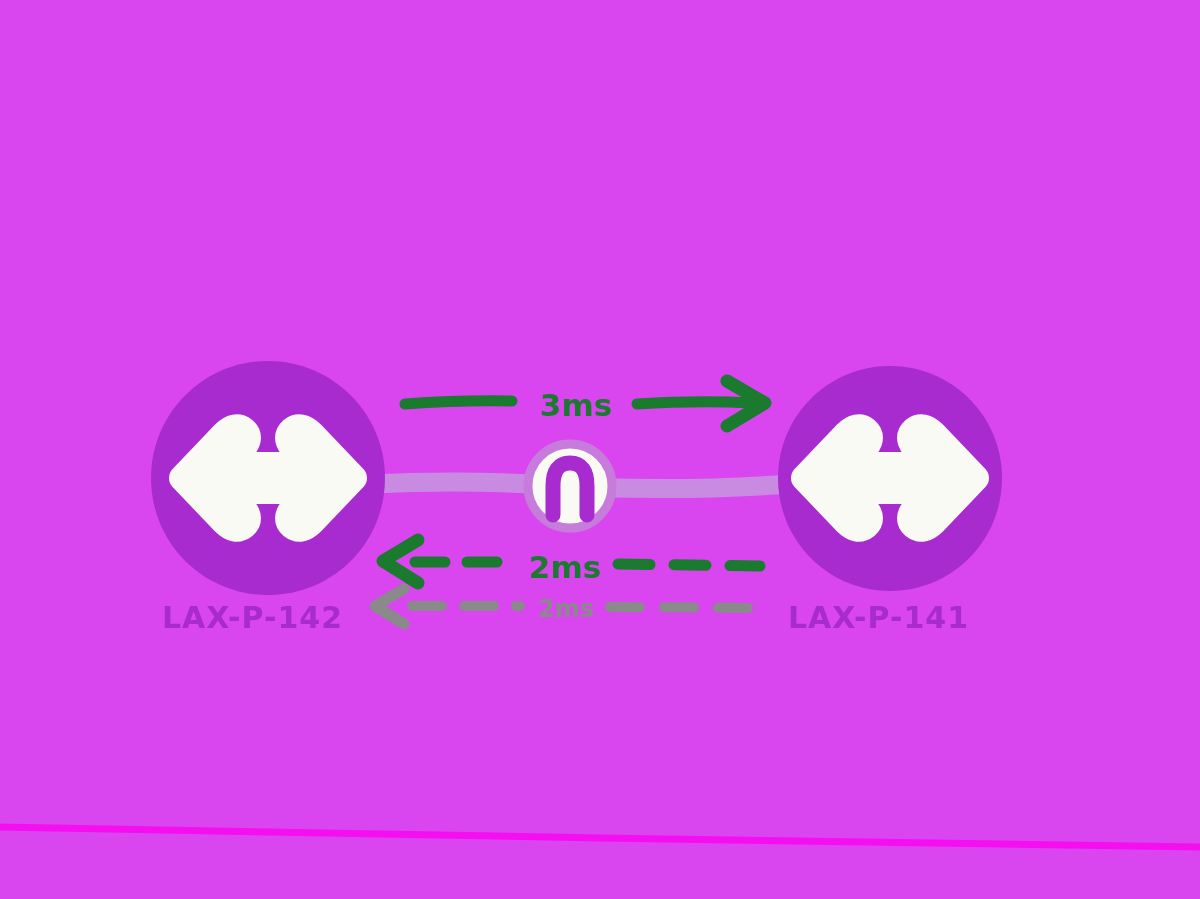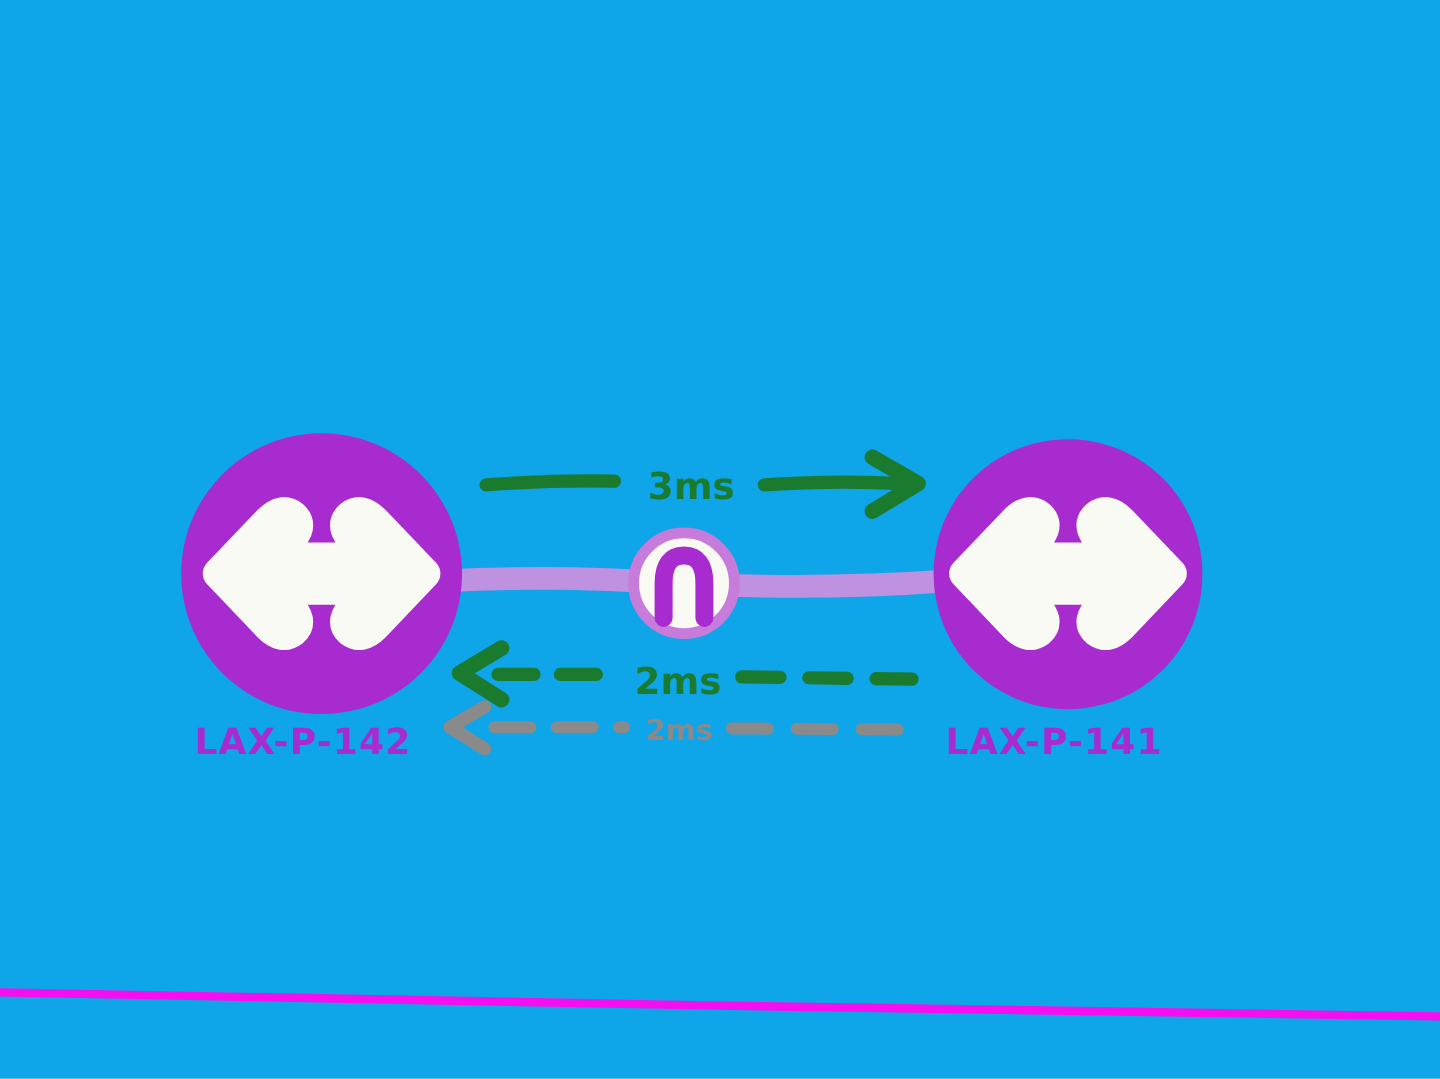--- a/index.html
+++ b/index.html
@@ -11,21 +11,21 @@
     width: 1200px;
     height: 899px;
     background: #f7f7f2;
     font-family: "DejaVu Sans", sans-serif;
     overflow: hidden;
   }
   #canvas-root {
     position: relative;
     width: 1200px;
     height: 899px;
-    background: #0ea5e9;
+    background: #d946ef;
   }
   #diagram-svg {
     position: absolute;
     top: 0;
     left: 0;
     width: 1200px;
     height: 899px;
     display: block;
   }
   .node-label-text {

